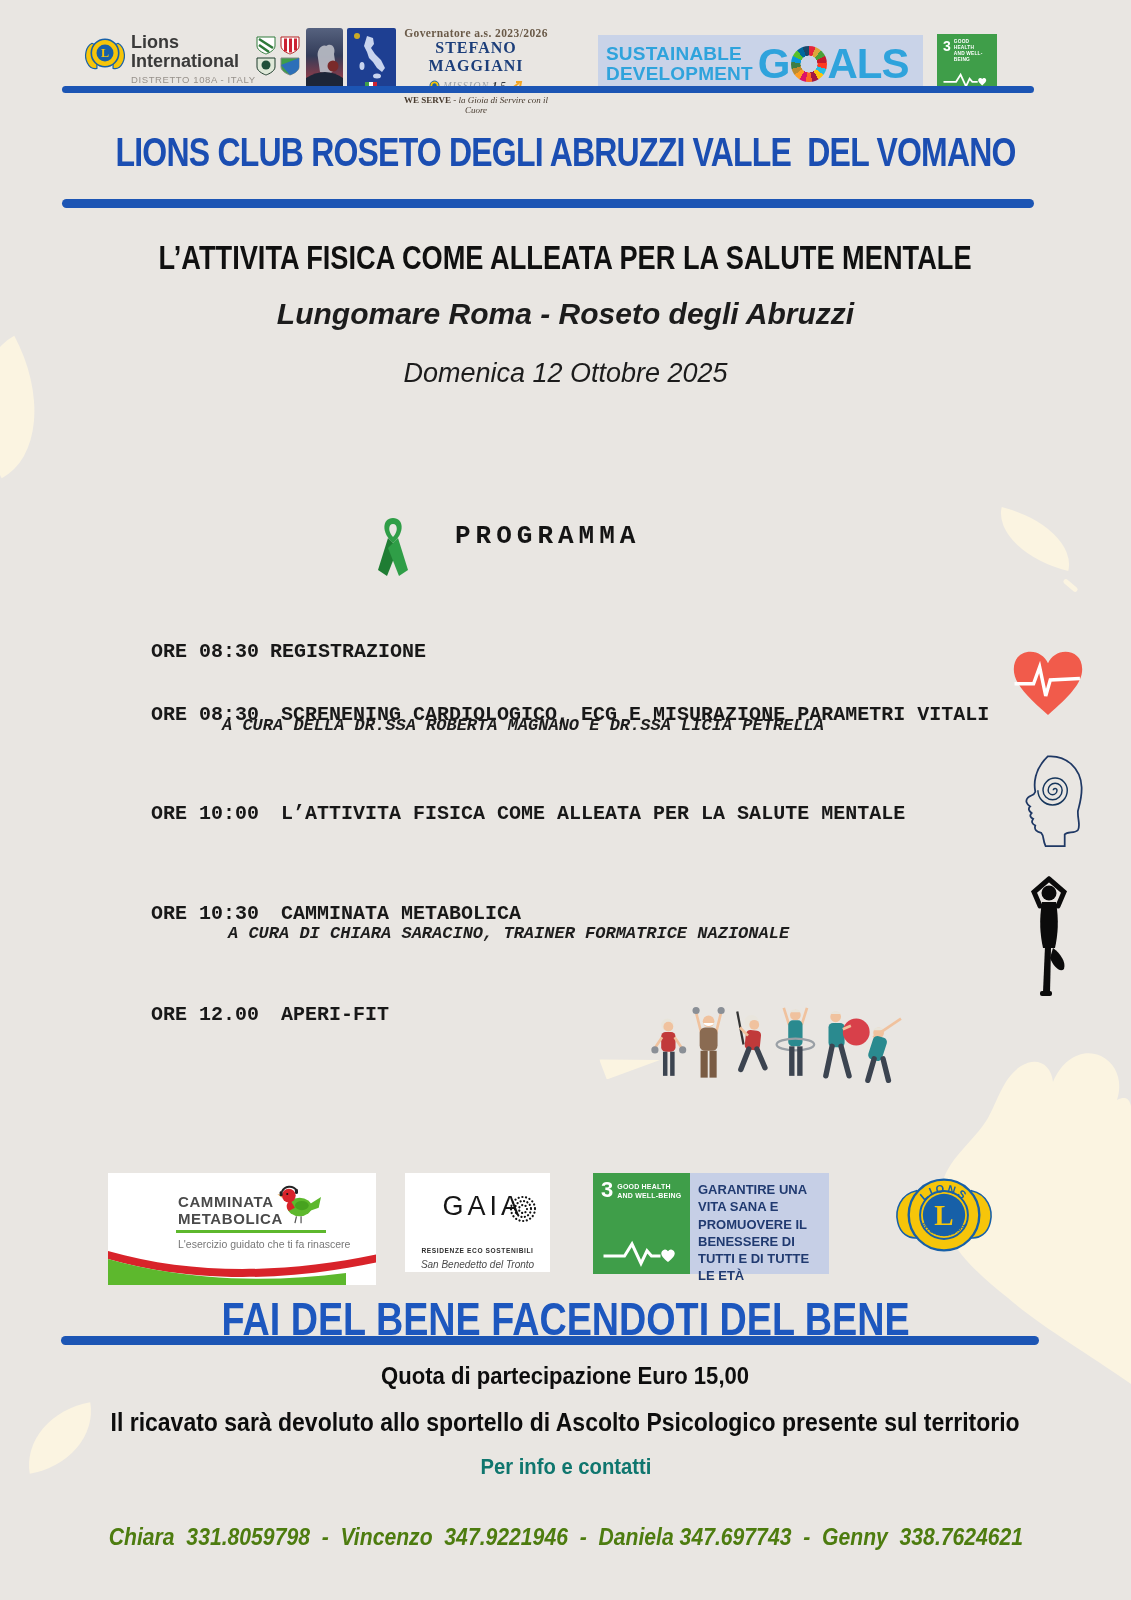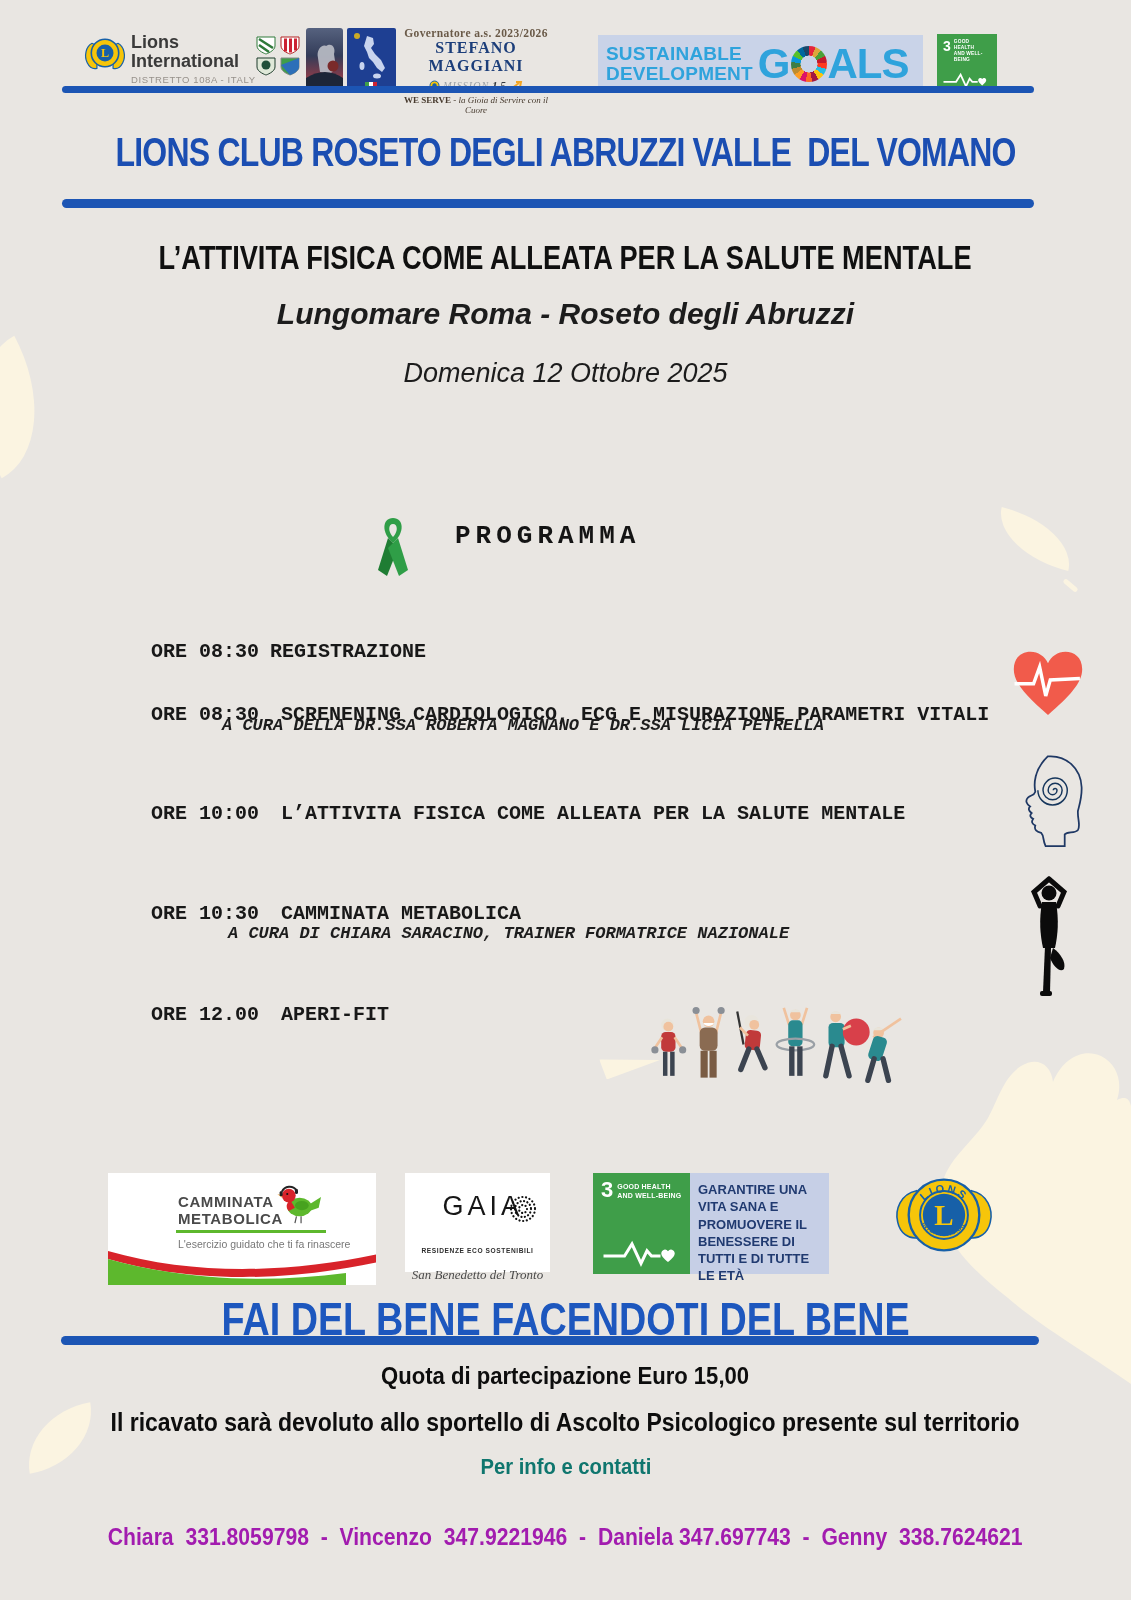--- a/index.html
+++ b/index.html
@@ -62,35 +62,35 @@
   .gap1{margin-left:11px;}  .gap2{margin-left:22px;}
 
   
   .cm-box{left:97px;top:1173px;width:268px;height:112px;background:#fff;overflow:hidden;margin-left:11px;}
   .cm-name{position:absolute;left:70px;top:20px;font-size:15px;font-weight:800;color:#4a4a4a;letter-spacing:.6px;line-height:1.15;}
   .cm-line{position:absolute;left:68px;top:57px;width:150px;height:2.5px;background:#5db82d;}
   .cm-tag{position:absolute;left:70px;top:65px;font-size:10.5px;color:#777;}
   .gaia-box{left:405px;top:1173px;width:145px;height:99px;background:#fff;text-align:center;}
   .gaia-name{position:absolute;left:0;top:18px;width:118px;text-align:right;font-size:27px;font-weight:400;letter-spacing:4px;color:#161616;}
   .gaia-sub{position:absolute;left:0;top:74px;width:145px;font-size:6.6px;font-weight:800;letter-spacing:.6px;color:#2e2e2e;}
-  .gaia-city{position:absolute;left:0;top:94px;width:145px;font-size:13px;font-style:italic;font-family:Liberation Serif, serif;color:#4a4a4a;}
+  .gaia-city{position:absolute;left:0;top:86px;width:145px;font-size:10px;font-style:italic;font-family:Liberation Sans, sans-serif;color:#4a4a4a;}
   .sdg3-big{left:593px;top:1173px;width:236px;height:101px;display:flex;}
   .sdg3-big .green{width:97px;background:#3f9e49;color:#fff;padding:7px 8px;box-sizing:border-box;position:relative;}
   .sdg3-big .row{display:flex;gap:4px;}
   .sdg3-big .num{font-size:22px;font-weight:800;line-height:.9;}
   .sdg3-big .lbl{font-size:7px;font-weight:700;line-height:1.3;letter-spacing:.2px;margin-top:2px;}
   .sdg3-big .blue{flex:1;background:#c6cfe6;color:#203a70;font-size:13px;font-weight:800;line-height:1.33;padding:8px 8px;box-sizing:border-box;}
 
   
   .slogan{top:1292px;font-size:46px;font-weight:800;color:#1d57be;}
   .slogan .cond{transform:scaleX(0.82);}
   .fee{top:1362px;font-size:24px;font-weight:800;color:#0d0d0d;}
   .donation{top:1408px;font-size:25px;font-weight:800;color:#0d0d0d;}
   .info{top:1454px;font-size:22px;font-weight:800;color:#0f766e;}
-  .contacts{top:1524px;font-size:23px;font-weight:800;color:#a21caf;white-space:pre;}
+  .contacts{top:1524px;font-size:23px;font-weight:800;color:#4d7c0f;white-space:pre;font-style:italic;}
 </style>
 </head>
 <body>
 
 <div class="page">
 
   <div class="abs cream leaf leaf-a"></div>
   <div class="abs cream leaf leaf-b"></div>
   <div class="abs cream leaf-b-stem"></div>
   <div class="abs cream leaf-c"></div>

